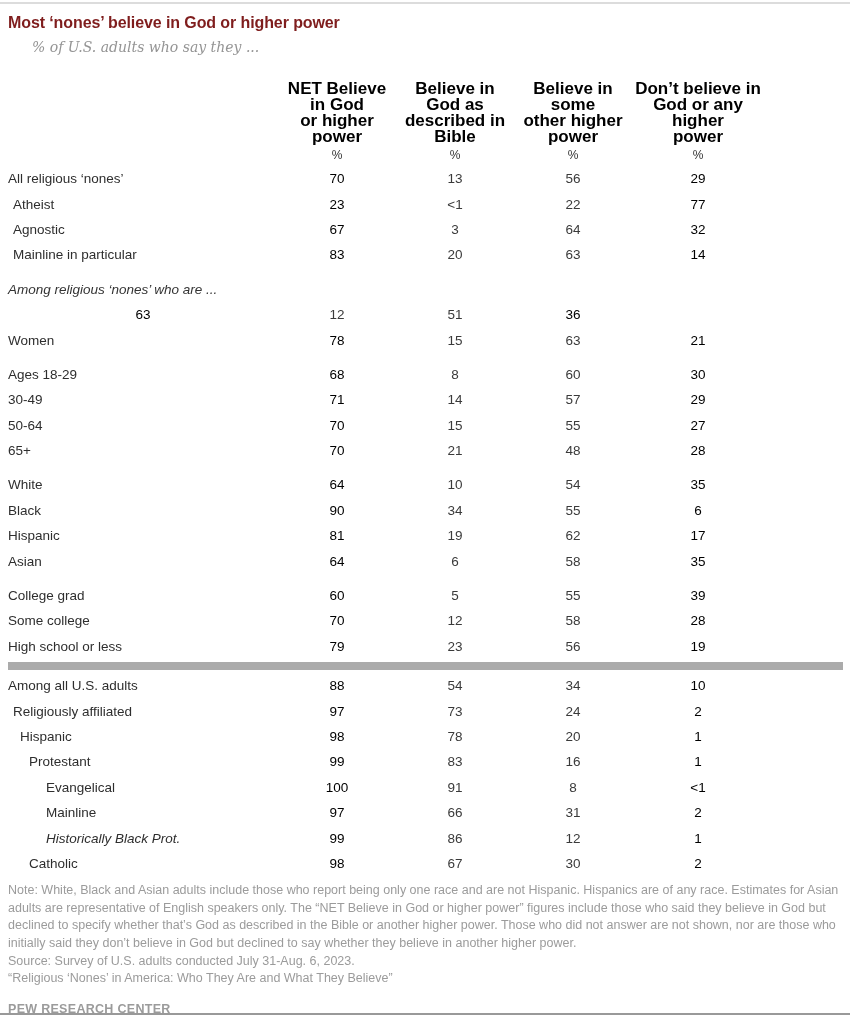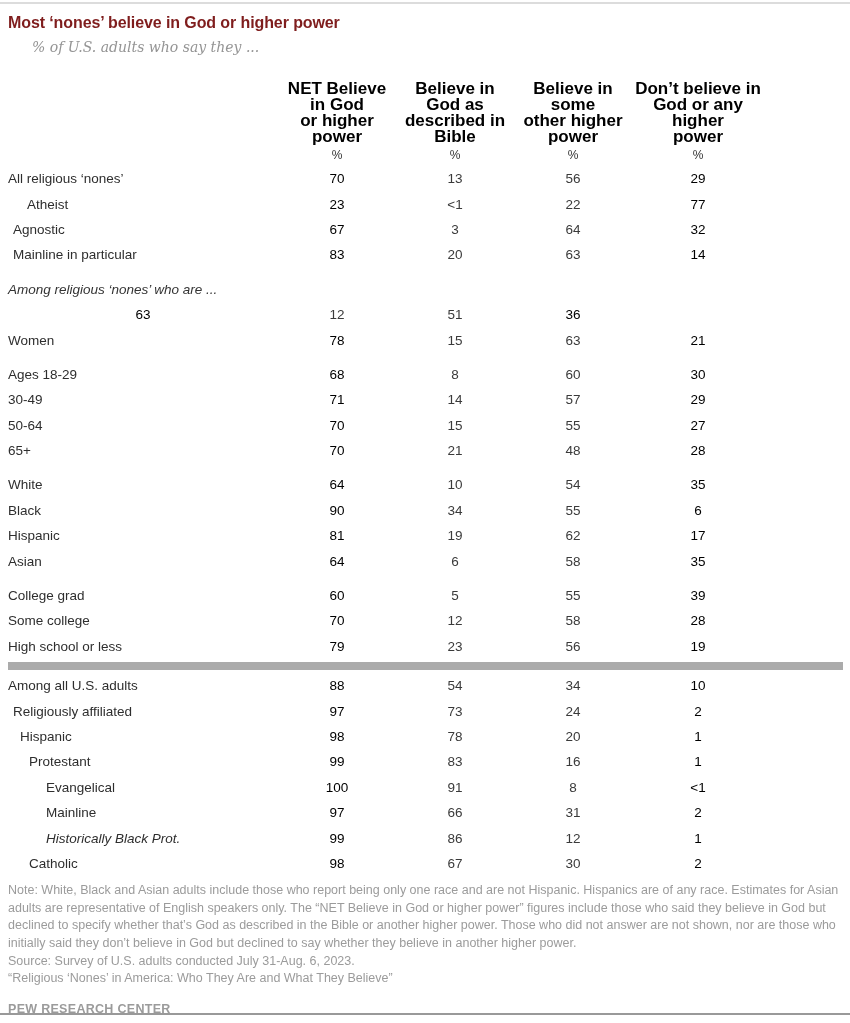--- a/index.html
+++ b/index.html
@@ -84,21 +84,21 @@
     </div>
     <div class="tbody" id="table-body">
         <div class="grid-row trow">
           <div class="cell label" style="padding-left: 0px;">All religious ‘nones’</div>
           <div class="cell val b">70</div>
           <div class="cell val">13</div>
           <div class="cell val">56</div>
           <div class="cell val b">29</div>
         </div>
         <div class="grid-row trow">
-          <div class="cell label" style="padding-left: 5px; margin-left: 14px;">Atheist</div>
+          <div class="cell label" style="padding-left: 5px;">Atheist</div>
           <div class="cell val b">23</div>
           <div class="cell val">&lt;1</div>
           <div class="cell val">22</div>
           <div class="cell val b">77</div>
         </div>
         <div class="grid-row trow">
           <div class="cell label" style="padding-left: 5px;">Agnostic</div>
           <div class="cell val b">67</div>
           <div class="cell val">3</div>
           <div class="cell val">64</div>

